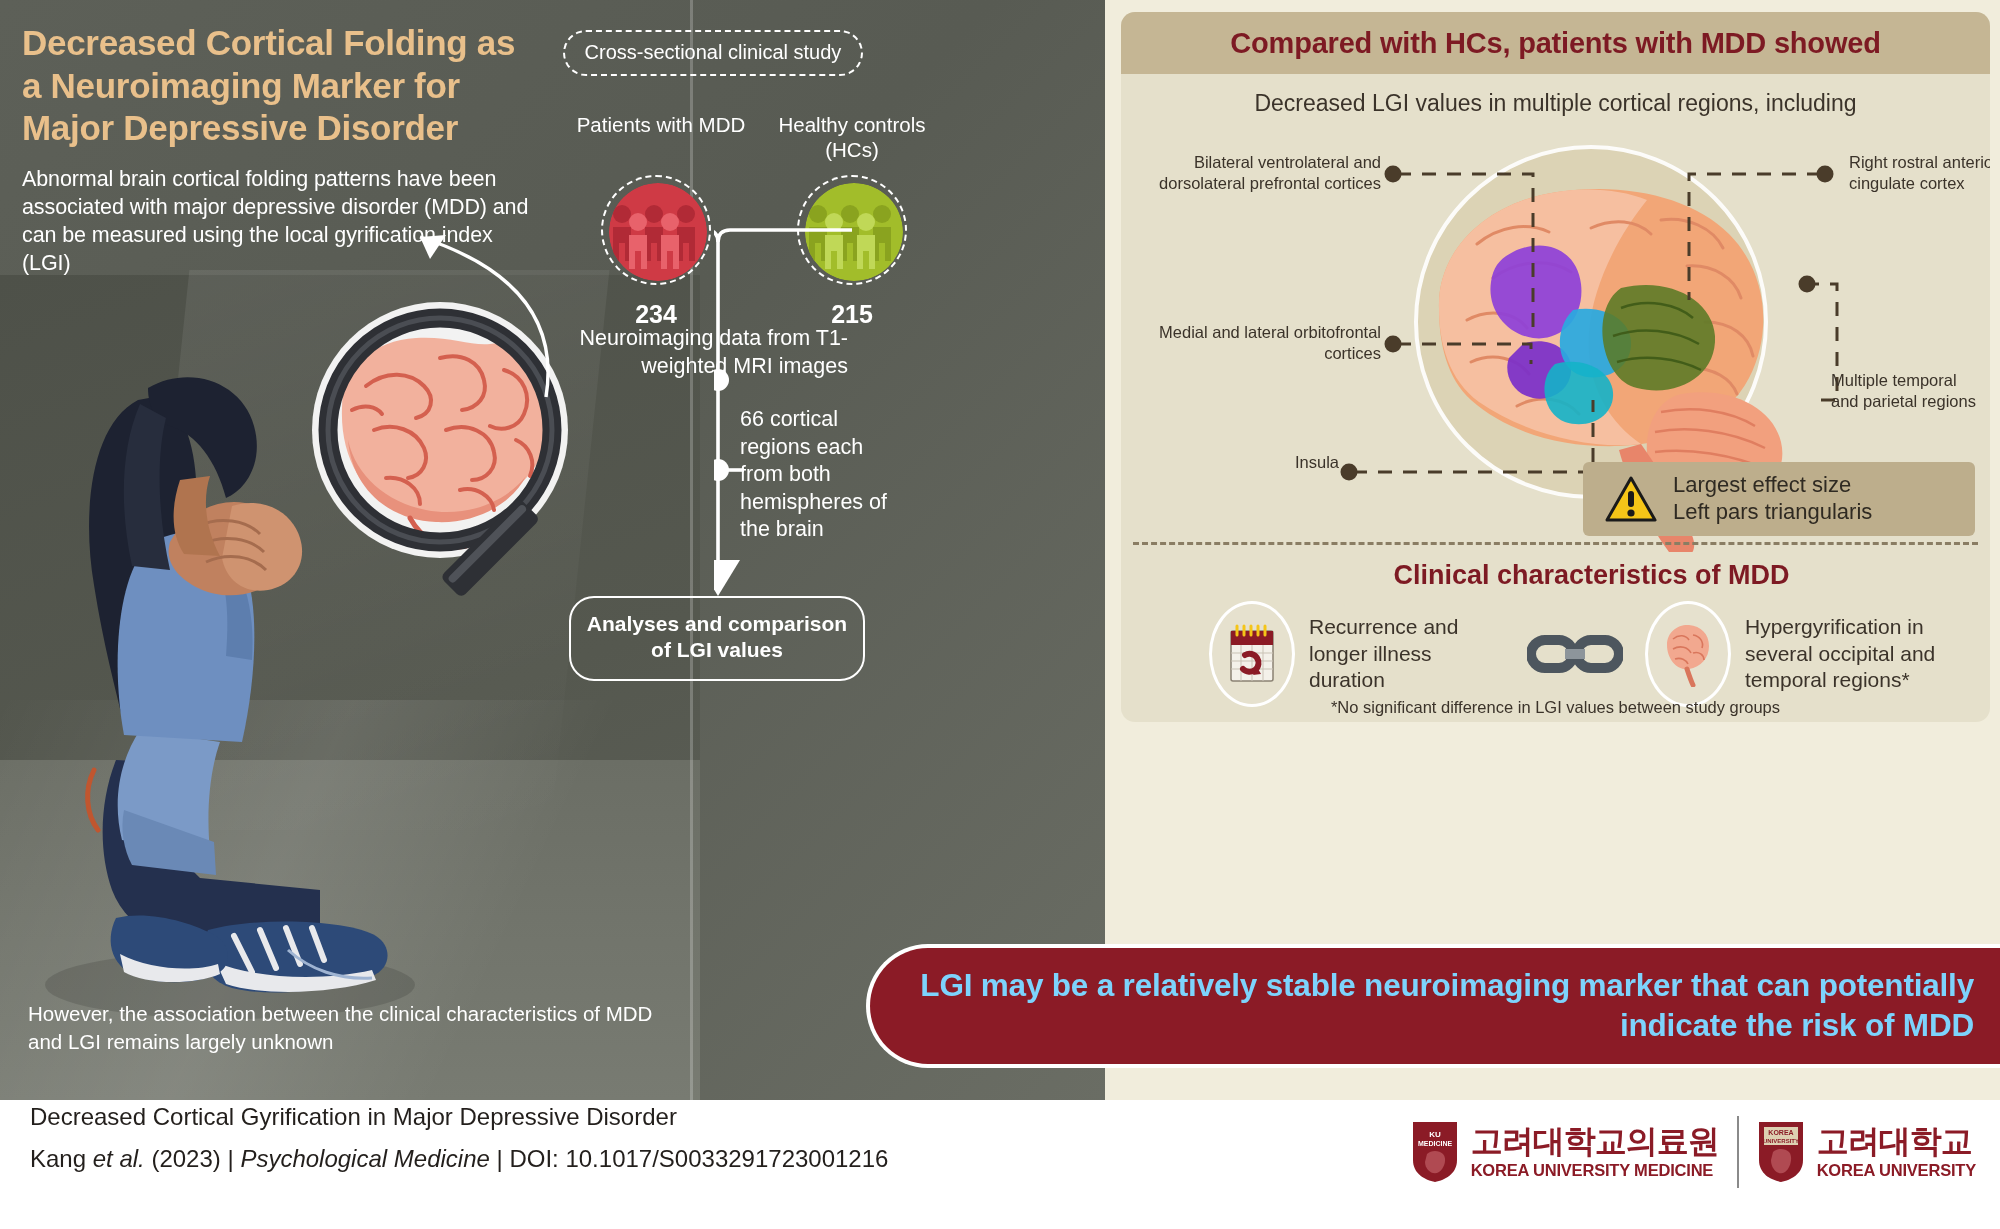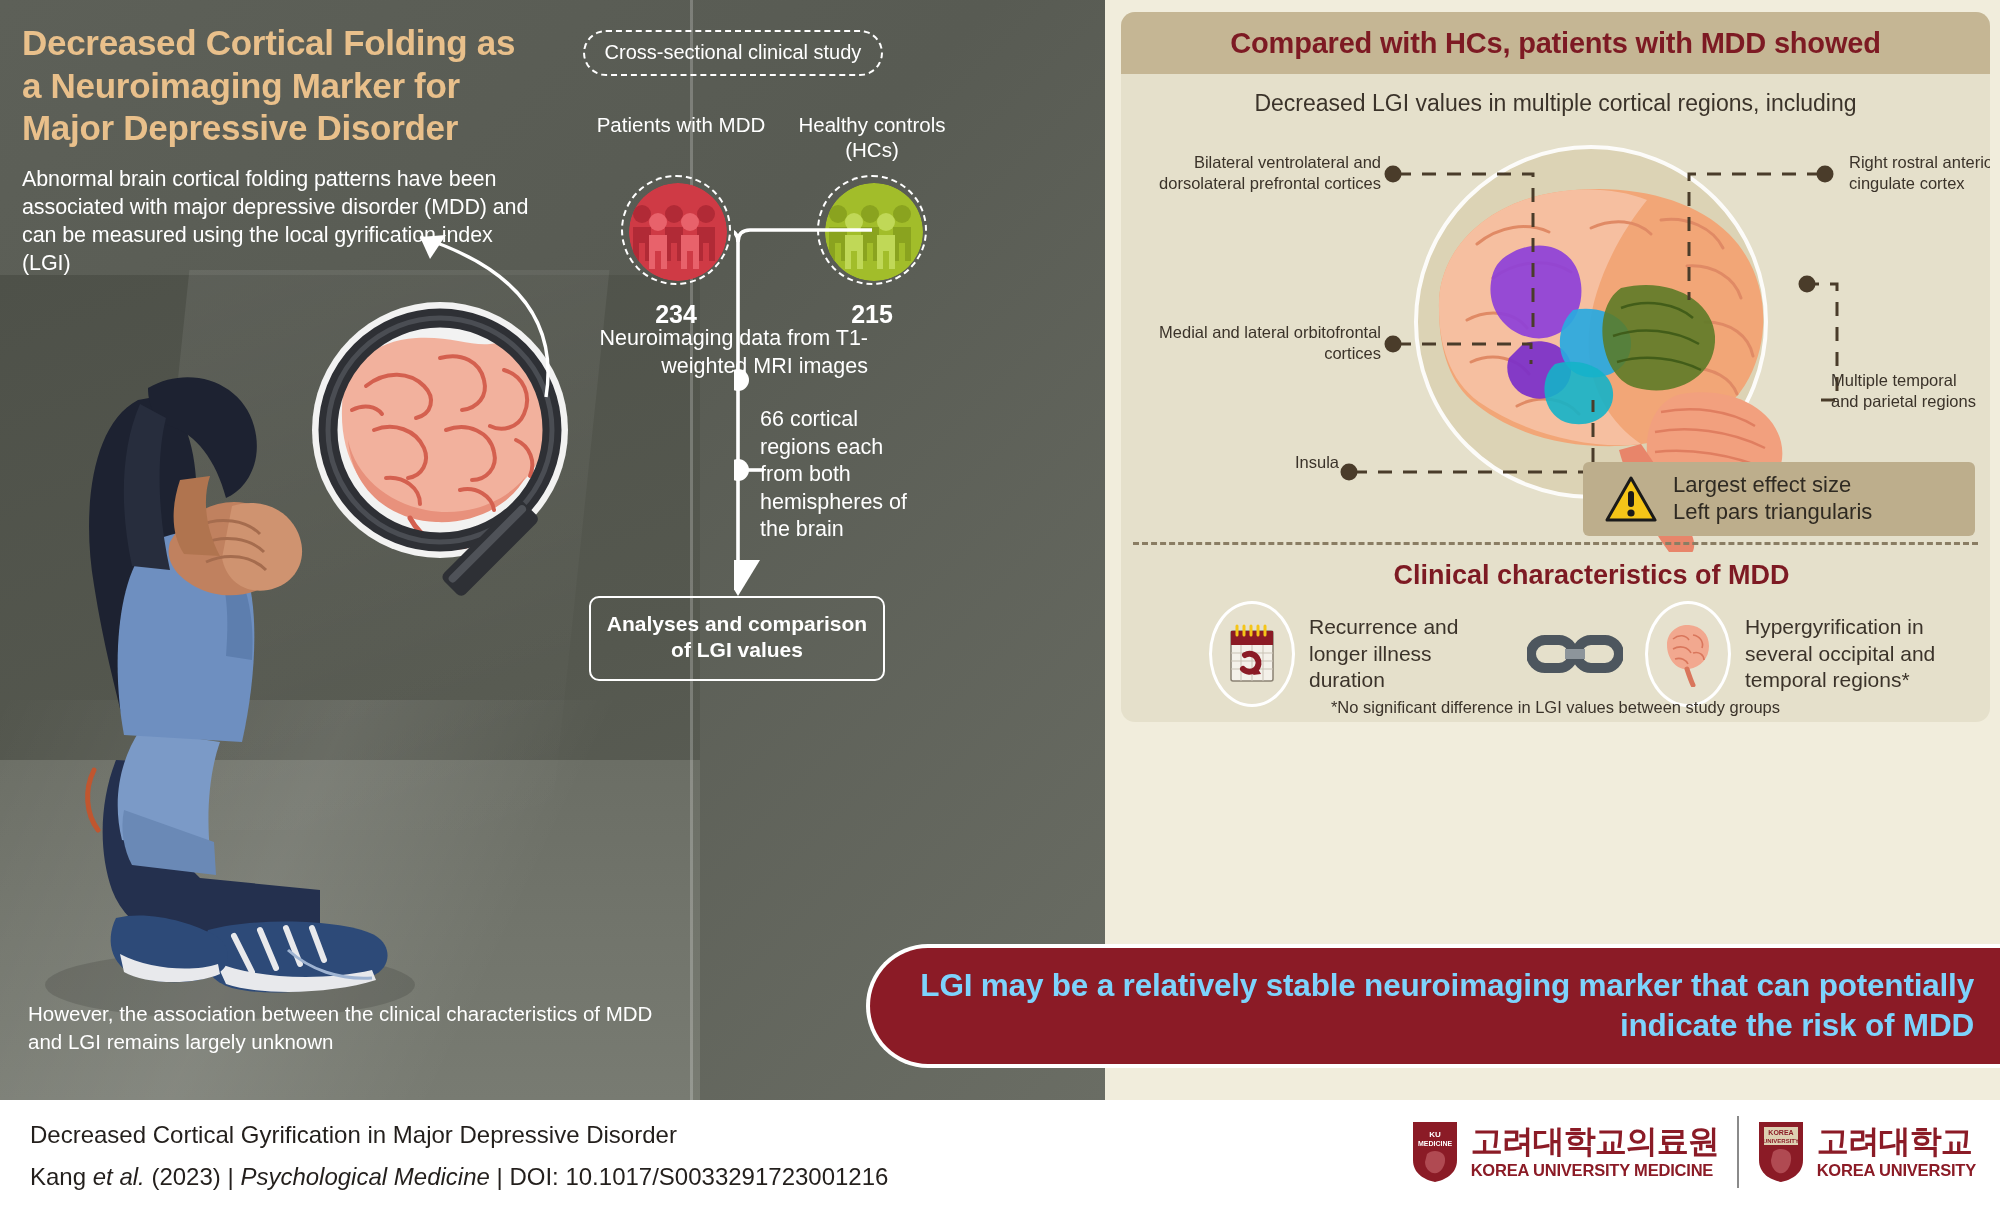--- a/index.html
+++ b/index.html
@@ -60,21 +60,21 @@
   
   #magnifier { position:absolute; left:290px; top:290px; width:330px; height:330px; }
 
   
   #left-note {
     position:absolute; left:28px; top:1000px; width:640px;
     color:#ffffff; font-size:20.5px; line-height:1.35;
   }
 
   
-  #mid { position:absolute; left:734px; top:0; width:474px; height:1100px; color:#fff; }
+  #mid { position:absolute; left:714px; top:0; width:474px; height:1100px; color:#fff; }
   #study-pill {
     position:absolute; left:-151px; top:30px; width:300px;
     border:2.4px dashed #ffffff; border-radius:26px;
     text-align:center; padding:9px 8px 10px; font-size:20px; color:#fff;
   }
   .grp-label { position:absolute; text-align:center; font-size:20.5px; line-height:1.2; color:#fff; }
   .grp-circle {
     position:absolute; width:110px; height:110px; border-radius:50%;
     border:2.2px dashed #ffffff; display:flex; align-items:flex-end; justify-content:center;
     overflow:hidden;
@@ -87,21 +87,21 @@
   #mri-text {
     position:absolute; left:-166px; top:325px; width:300px; text-align:right;
     font-size:21.5px; line-height:1.28; color:#fff;
   }
   #regions-text {
     position:absolute; left:26px; top:406px; width:165px; text-align:left;
     font-size:21.5px; line-height:1.28; color:#fff;
   }
   #analysis-box {
     position:absolute; left:-145px; top:596px; width:296px;
-    border:2.4px solid #ffffff; border-radius:10px;
+    border:2.4px solid #ffffff; border-radius:25px;
     padding:13px 10px 15px; text-align:center;
     font-size:21px; font-weight:bold; line-height:1.25; color:#fff;
   }
 
   
   #right-panel {
     position:absolute; left:1111px; top:0; width:889px; height:1100px;
     background:#f1eddc;
   }
   #right-card {
@@ -157,21 +157,21 @@
     display:flex; align-items:center; justify-content:flex-end;
     padding-right:26px;
   }
   #conclusion-text {
     color:#7dd3fc; font-weight:bold; font-size:31.5px; line-height:1.26;
     text-align:right; letter-spacing:-0.2px;
   }
 
   
   #footer { position:absolute; left:0; top:1100px; width:2000px; height:129px; background:#ffffff; }
-  #footer-text { position:absolute; left:30px; top:18px; color:#231f1c; }
+  #footer-text { position:absolute; left:30px; top:0; color:#231f1c; }
   #footer-title { font-size:24px; line-height:1.45; }
   #footer-cite { font-size:24px; line-height:1.5; margin-top:6px; }
   #footer-cite .it { font-style:italic; }
   #logos { position:absolute; right:24px; top:16px; display:flex; align-items:center; gap:18px; }
   .logo-unit { display:flex; align-items:center; gap:12px; }
   .shield { width:48px; height:64px; position:relative; }
   .logo-ko { color:#8b1b26; font-weight:bold; font-size:32px; line-height:1.0; letter-spacing:-1px; }
   .logo-en { color:#8b1b26; font-weight:bold; font-size:16.5px; letter-spacing:-0.2px; margin-top:4px; }
   #logo-sep { width:2px; height:72px; background:#8a8a8a; }
 </style>

